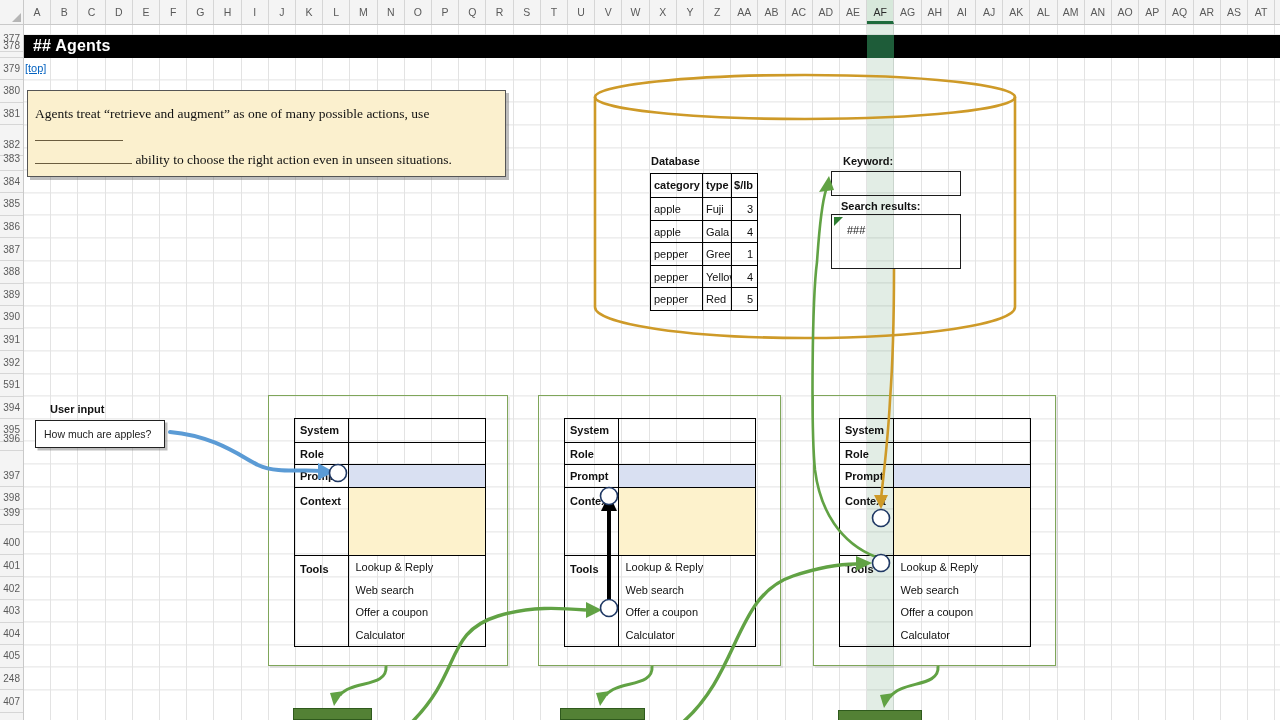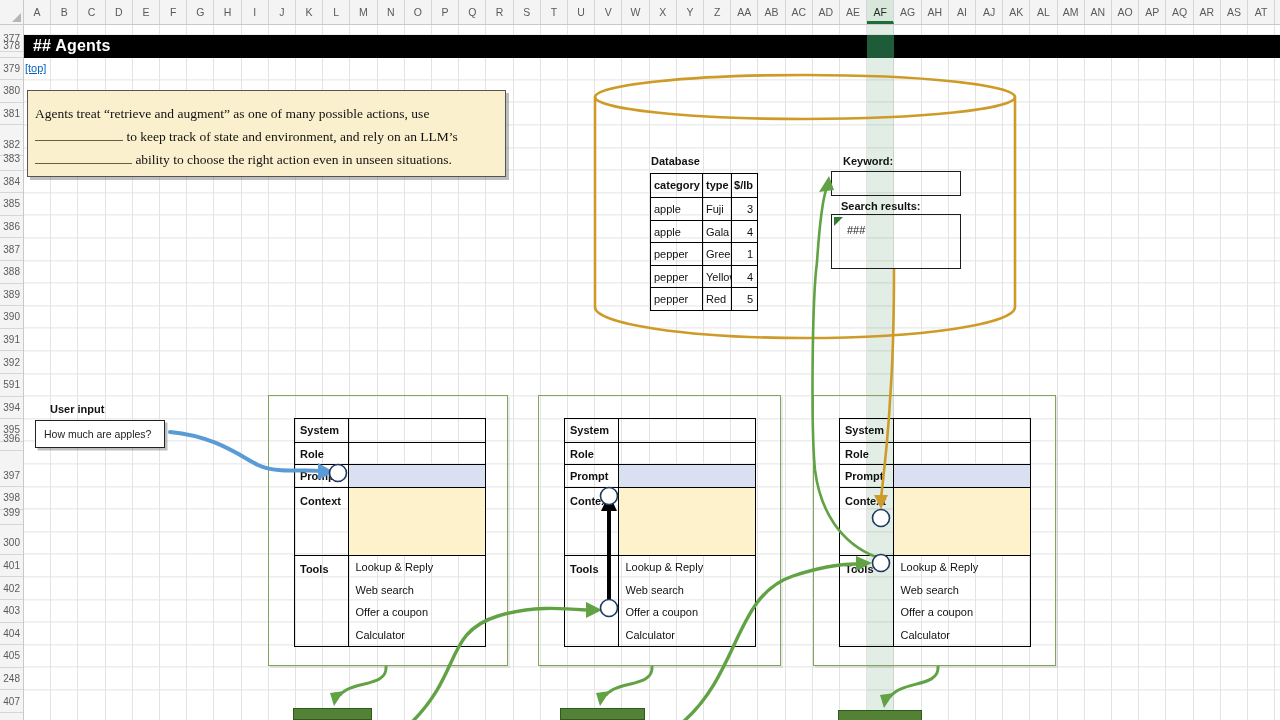--- a/index.html
+++ b/index.html
@@ -94,21 +94,21 @@
 <div id="stage">
 
   <div id="grid"></div>
   <div id="band"></div>
   <div id="sectionBar">## Agents</div>
   <div id="bandOnBar"></div>
   <a id="topLink">[top]</a>
 
   <div id="noteBox">
     <div>Agents treat “retrieve and augment” as one of many possible actions, use</div>
-    <div><span class="blank" style="width:88px"></span> <span>to keep track of state and environment, and rely on an LLM’s</span></div>
+    <div><span class="blank" style="width:88px"></span> </div>
     <div><span class="blank" style="width:97px"></span> <span>ability to choose the right action even in unseen situations.</span></div>
   </div>
 
   <div class="shape-label" style="left:651px; top:155px;">Database</div>
   <div id="dbTable">
       <div class="db-row">
         <div class="db-c0">category</div>
         <div class="db-c1">type</div>
         <div class="db-c2">$/lb</div>
       </div>
@@ -368,21 +368,21 @@
       <div class="row-h" style="top: 281.2px; height: 22.6px;">390</div>
       <div class="row-h" style="top: 303.8px; height: 22.6px;">391</div>
       <div class="row-h" style="top: 326.4px; height: 22.6px;">392</div>
       <div class="row-h" style="top: 349px; height: 22.6px;">591</div>
       <div class="row-h" style="top: 371.6px; height: 22.6px;">394</div>
       <div class="row-h" style="top: 394.2px; height: 22.6px;">395</div>
       <div class="row-h" style="top: 403px; height: 22.6px;">396</div>
       <div class="row-h" style="top: 439.4px; height: 22.6px;">397</div>
       <div class="row-h" style="top: 462px; height: 22.6px;">398</div>
       <div class="row-h" style="top: 477px; height: 22.6px;">399</div>
-      <div class="row-h" style="top: 507.2px; height: 22.6px;">300</div>
+      <div class="row-h" style="top: 507.2px; height: 22.6px;">400</div>
       <div class="row-h" style="top: 529.8px; height: 22.6px;">401</div>
       <div class="row-h" style="top: 552.4px; height: 22.6px;">402</div>
       <div class="row-h" style="top: 575px; height: 22.6px;">403</div>
       <div class="row-h" style="top: 597.6px; height: 22.6px;">404</div>
       <div class="row-h" style="top: 620.2px; height: 22.6px;">405</div>
       <div class="row-h" style="top: 642.8px; height: 22.6px;">248</div>
       <div class="row-h" style="top: 665.4px; height: 22.6px;">407</div>
     </div>
   <div id="corner">
       <div class="tri"></div>

